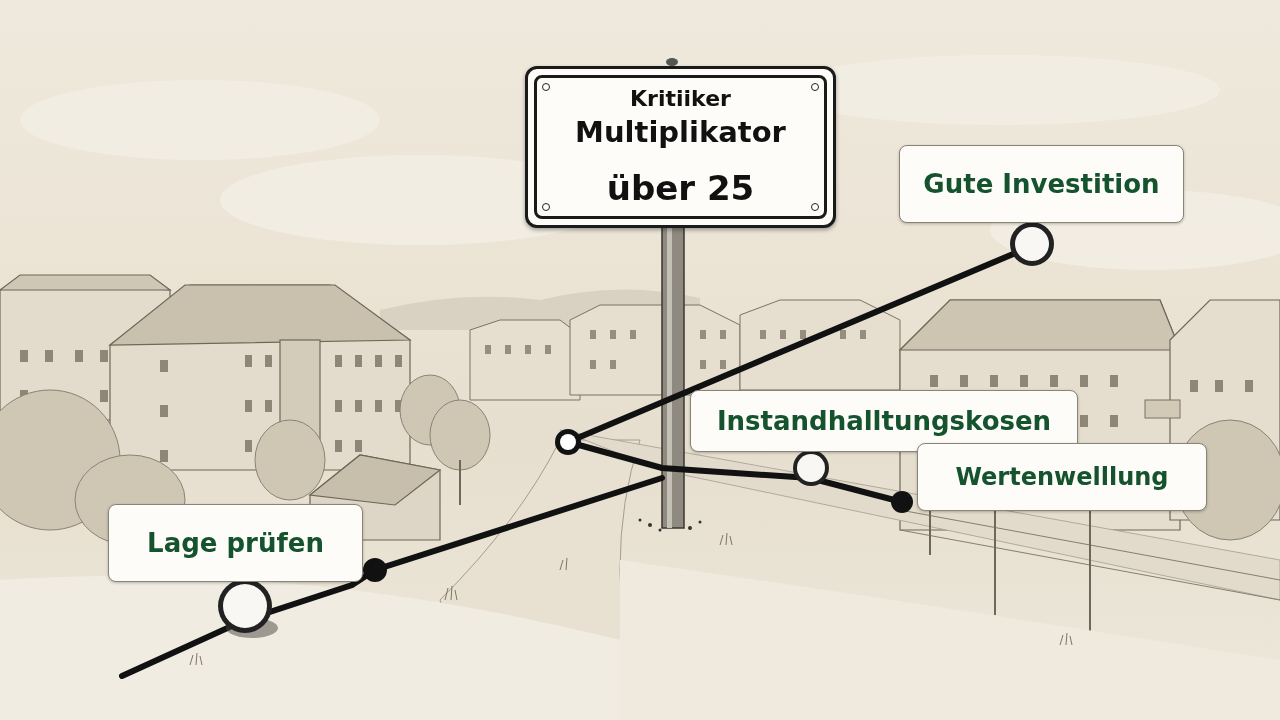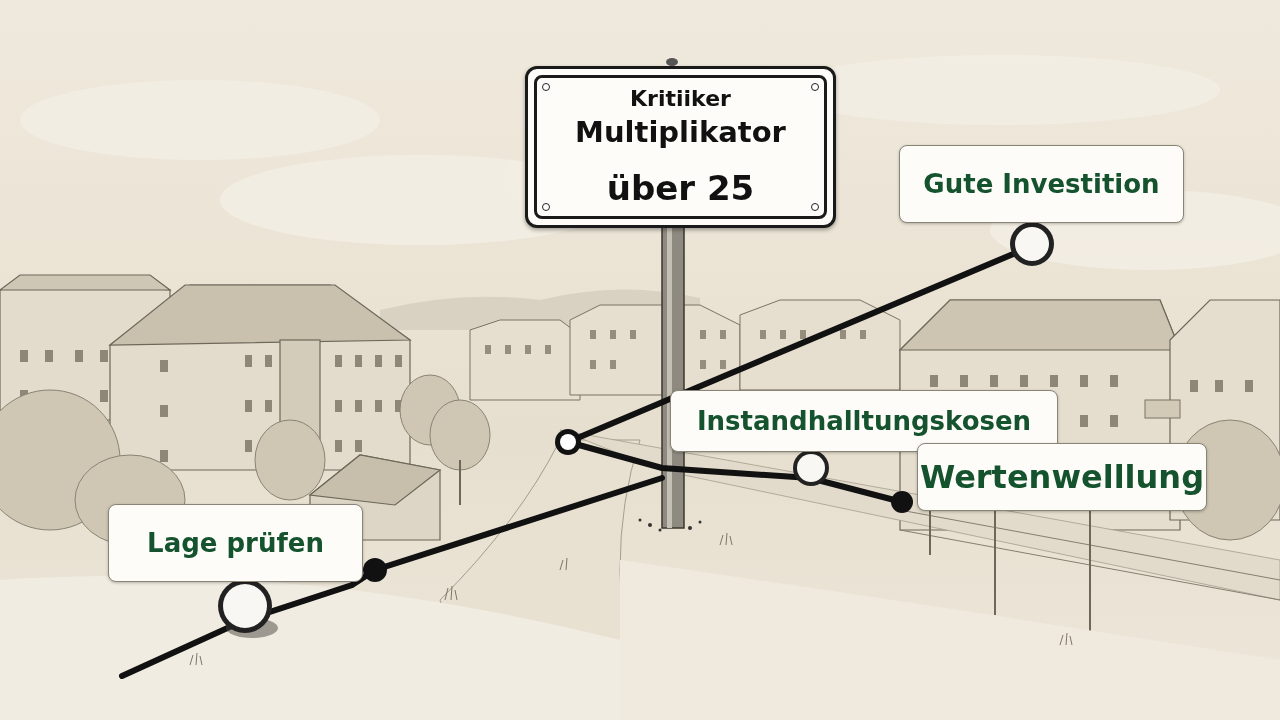--- a/index.html
+++ b/index.html
@@ -209,19 +209,19 @@
     <span class="screw" style="right:14px;bottom:14px"></span>
     <div class="sign-inner">
       <span class="l1">Kritiiker</span>
       <span class="l2">Multiplikator</span>
       <span class="l3">über 25</span>
     </div>
   </div>
 
   <div class="label" style="left:899px;top:145px;width:283px;height:76px;font-size:26px;">Gute Investition</div>
 
-  <div class="label" style="left:670px;top:390px;width:386px;height:60px;font-size:26px;">Instandhalltungskosen</div>
-
-  <div class="label" style="left:917px;top:443px;width:288px;height:66px;font-size:32px;">Wertenwelllung</div>
+  <div class="label" style="left:690px;top:390px;width:386px;height:60px;font-size:26px;">Instandhalltungskosen</div>
+
+  <div class="label" style="left:917px;top:443px;width:288px;height:66px;font-size:24px;">Wertenwelllung</div>
 
   <div class="label" style="left:108px;top:504px;width:253px;height:76px;font-size:26px;text-align:right;">Lage prüfen</div>
 
 </div>
 
 </body></html>

